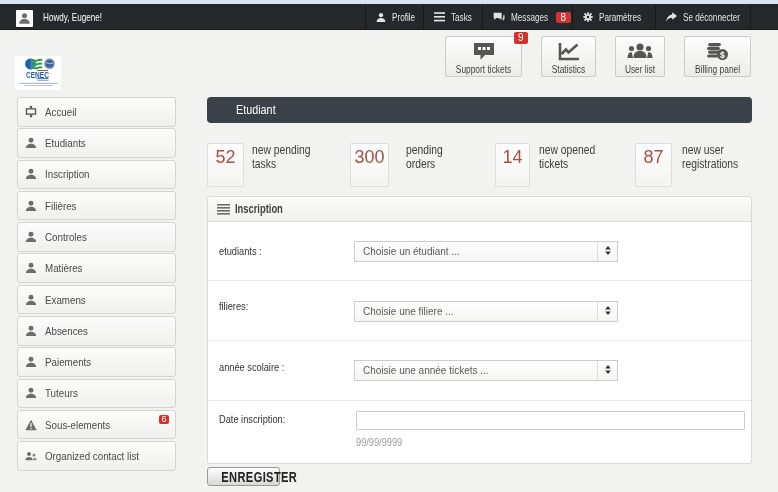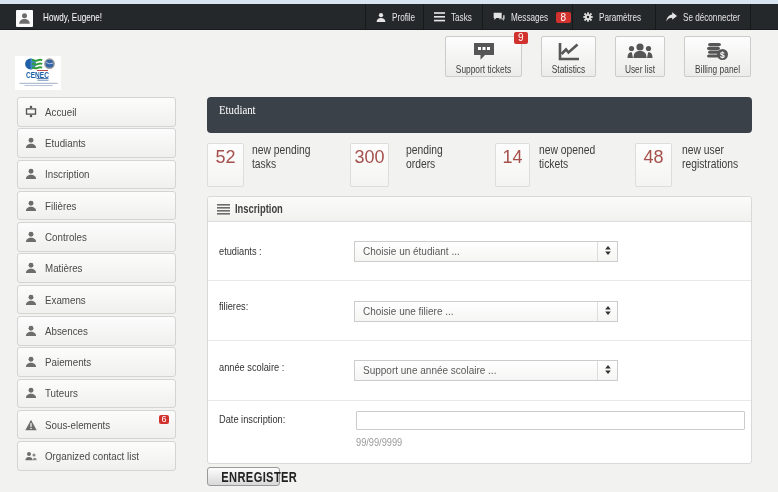--- a/index.html
+++ b/index.html
@@ -32,22 +32,22 @@
 
 .side { position:absolute; left:17px; top:97px; width:159px; }
 .sitem { position:relative; width:159px; height:29.5px; margin-bottom:1.8px; border:1px solid #d4d4d2; border-radius:3px;
   background:linear-gradient(#fcfcfc,#f0f0ee); color:#4a4a4a; font-size:11.5px;
   display:flex; align-items:center; }
 .sitem .sic { width:12px; margin-left:7px; display:flex; justify-content:center; }
 .sitem .stxt { margin-left:8px; display:inline-block; transform:scaleX(0.85); transform-origin:0 50%; white-space:nowrap; }
 .badge6 { position:absolute; right:6px; top:4px; background:#d2322d; color:#fff; font-size:9px; border-radius:2px; padding:0 2.5px; line-height:9.5px; }
 
 
-.pagetitle { position:absolute; left:207px; top:97px; width:545px; height:36px; background:#3b4149; border-radius:4px;
-  color:#fff; font-size:12px; line-height:26px; padding-left:12px;font-family:Liberation Serif, serif; }
+.pagetitle { position:absolute; left:207px; top:97px; width:545px; height:26px; background:#3b4149; border-radius:4px;
+  color:#fff; font-size:12px; line-height:26px; padding-left:29px; }
 .pagetitle span { display:inline-block; transform:scaleX(0.9); transform-origin:0 50%; }
 .statbox { position:absolute; top:143px; width:37px; height:44px; border:1px solid #ddd; border-radius:2px;
   background:linear-gradient(#fdfdfd,#f4f4f2); color:#a5504c; font-size:18px; text-align:center; line-height:27px; }
 .stattxt { position:absolute; font-size:12px; color:#3d3d3d; line-height:14px; transform:scaleX(0.86); transform-origin:0 0; white-space:nowrap; }
 
 .panel { position:absolute; left:207px; top:196px; width:545px; height:268px; background:#fff; border:1px solid #d9d9d7; border-radius:3px; }
 .phead { position:absolute; left:0; top:0; width:543px; height:25px; background:linear-gradient(#fbfbfa,#f1f1ef); border-bottom:1px solid #ddd; border-radius:3px 3px 0 0; }
 .phead svg { position:absolute; left:9px; top:7px; }
 .phead .ptxt { position:absolute; left:27px; top:5px; font-size:12px; font-weight:bold; color:#3f3f3f; transform:scaleX(0.78); transform-origin:0 0; }
 .sep { position:absolute; left:0; width:543px; border-top:1px solid #e8e8e6; }
@@ -303,21 +303,21 @@
   </div>
 
   <div class="pagetitle"><span>Etudiant</span></div>
 
   <div class="statbox" style="left:207px;">52</div>
   <div class="stattxt" style="left:252px; top:143px;">new pending<br>tasks</div>
   <div class="statbox" style="left:350px; width:39px;">300</div>
   <div class="stattxt" style="left:406px; top:143px;">pending<br>orders</div>
   <div class="statbox" style="left:495px; width:35px;">14</div>
   <div class="stattxt" style="left:539px; top:143px;">new opened<br>tickets</div>
-  <div class="statbox" style="left:635px; width:37px;">48</div>
+  <div class="statbox" style="left:635px; width:37px;">87</div>
   <div class="stattxt" style="left:682px; top:143px;">new user<br>registrations</div>
 
   <div class="panel">
     <div class="phead">
         <svg width="13" height="11" viewBox="0 0 13 11">
           <g fill="#6d6d6d">
             <rect y="0" width="13" height="1.6"></rect>
             <rect y="3" width="13" height="1.6"></rect>
             <rect y="6" width="13" height="1.6"></rect>
             <rect y="9" width="13" height="1.6"></rect>
@@ -342,21 +342,21 @@
         <span class="stepper">
           <svg width="6" height="9" viewBox="0 0 6 9">
             <path d="M3,0 L5.8,3.4 L0.2,3.4 Z" fill="#333"></path>
             <path d="M3,9 L5.8,5.6 L0.2,5.6 Z" fill="#333"></path>
           </svg>
         </span>
       </div>
     <div class="sep" style="top:143px;"></div>
     <div class="flabel" style="top:164px;">année scolaire :</div>
     <div class="fselect" style="top:162.5px;">
-        <span class="seltxt">Support une année scolaire ...</span>
+        <span class="seltxt">Choisie une année tickets ...</span>
         <span class="stepper">
           <svg width="6" height="9" viewBox="0 0 6 9">
             <path d="M3,0 L5.8,3.4 L0.2,3.4 Z" fill="#333"></path>
             <path d="M3,9 L5.8,5.6 L0.2,5.6 Z" fill="#333"></path>
           </svg>
         </span>
       </div>
     <div class="sep" style="top:203px;"></div>
     <div class="flabel" style="top:216px;">Date inscription:</div>
     <div class="finput" style="top:214px;"></div>

